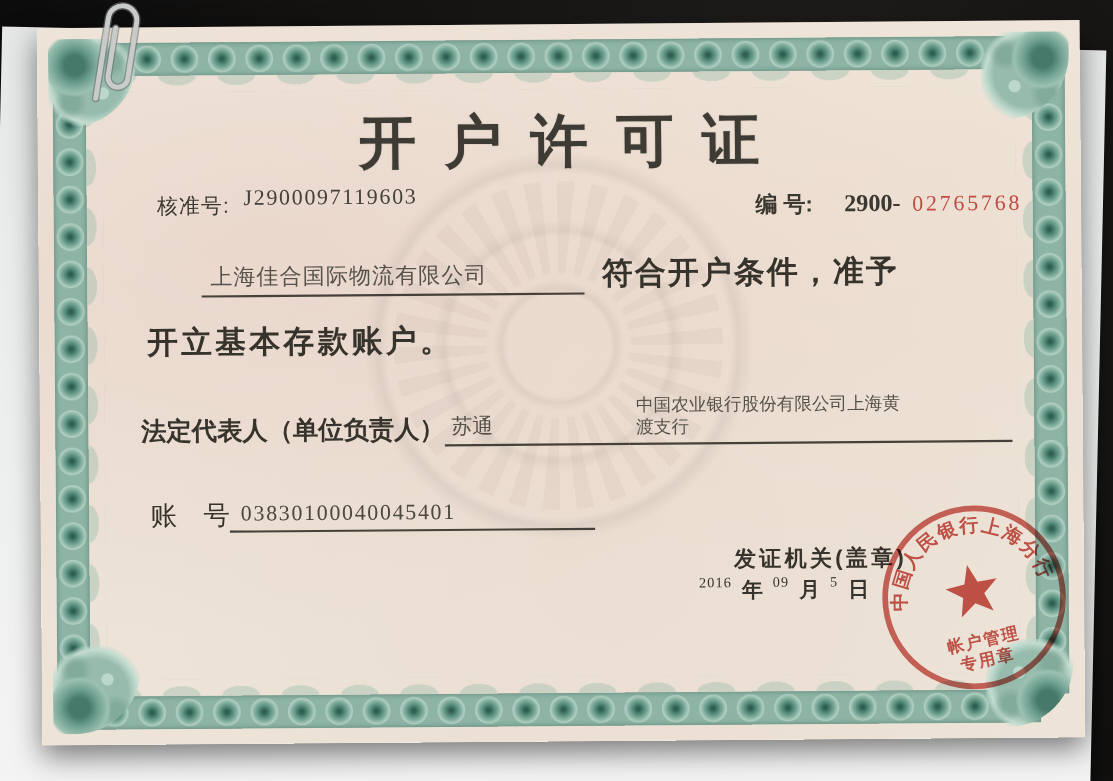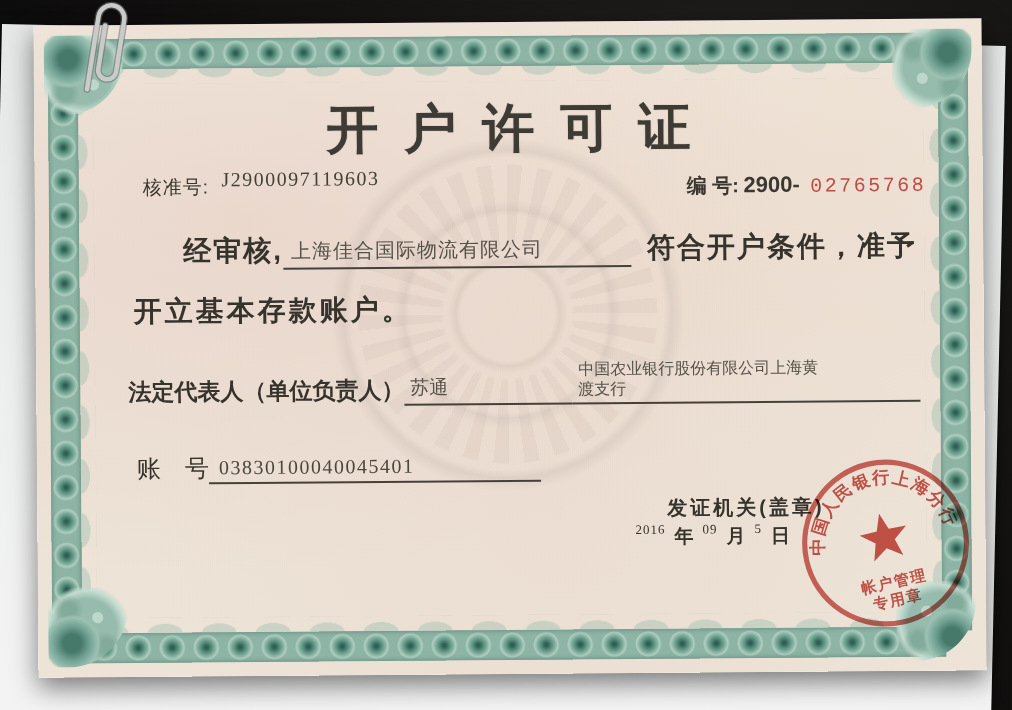--- a/index.html
+++ b/index.html
@@ -93,22 +93,22 @@
     text-shadow:0 0 1px rgba(62,59,52,.6);
   }
 
   .approval { position:absolute; left:108px; top:150px; white-space:nowrap; }
   .approval .lbl { font-size:19px; font-weight:normal; color:#39362f; letter-spacing:1px; }
   .approval .val { display:inline-block; transform:translateY(-7px); margin-left:8px;
     font-family:"Liberation Serif", serif; font-size:20px; color:#44413a; letter-spacing:1.5px; }
 
   .serial { position:absolute; left:652px; top:152px; white-space:nowrap; }
   .serial .lbl { font-size:20px; font-weight:bold; color:#3b3831; }
-  .serial .pre { font-size:22px; font-weight:bold; color:#3b3831; margin-left:0; }
-  .serial .num { font-family:Liberation Mono, monospace; font-size:20px; letter-spacing:2.5px;
+  .serial .pre { font-size:22px; font-weight:bold; color:#3b3831; margin-left:24px;font-family:Liberation Serif, serif; }
+  .serial .num { font-family:Liberation Serif, serif; font-size:20px; letter-spacing:2.5px;
     color:#c24c44; margin-left:6px; }
 
   .body-line1 { position:absolute; left:148px; top:208px; right:48px;
     display:flex; align-items:flex-end; white-space:nowrap; }
   .body-line1 .big { font-size:28px; font-weight:bold; color:#36332c; letter-spacing:2px; }
   .blank-company { flex:0 0 348px; border-bottom:2px solid #45413a; padding:0 4px 3px 8px;
     font-family:"Liberation Serif", serif; font-size:20px; color:#56524a; letter-spacing:1px;
     overflow:hidden; }
   .body-line1 .suffix { margin-left:16px; }
   .body-line2 { position:absolute; left:98px; top:268px;
@@ -171,21 +171,20 @@
     <span class="val">J2900097119603</span>
   </div>
 
   <div class="serial">
     <span class="lbl">编 号:</span>
     <span class="pre">2900-</span>
     <span class="num">02765768</span>
   </div>
 
   <div class="body-line1">
-    <span class="big">经审核,</span>
     <span class="blank-company">上海佳合国际物流有限公司</span>
     <span class="big suffix">符合开户条件，准予</span>
   </div>
   <div class="body-line2">开立基本存款账户。</div>
 
   <div class="row3">
     <span class="lbl">法定代表人（单位负责人）</span>
     <span class="blank-rep">苏通</span>
     <span class="blank-bank">
         <span style="display:block">中国农业银行股份有限公司上海黄</span>

